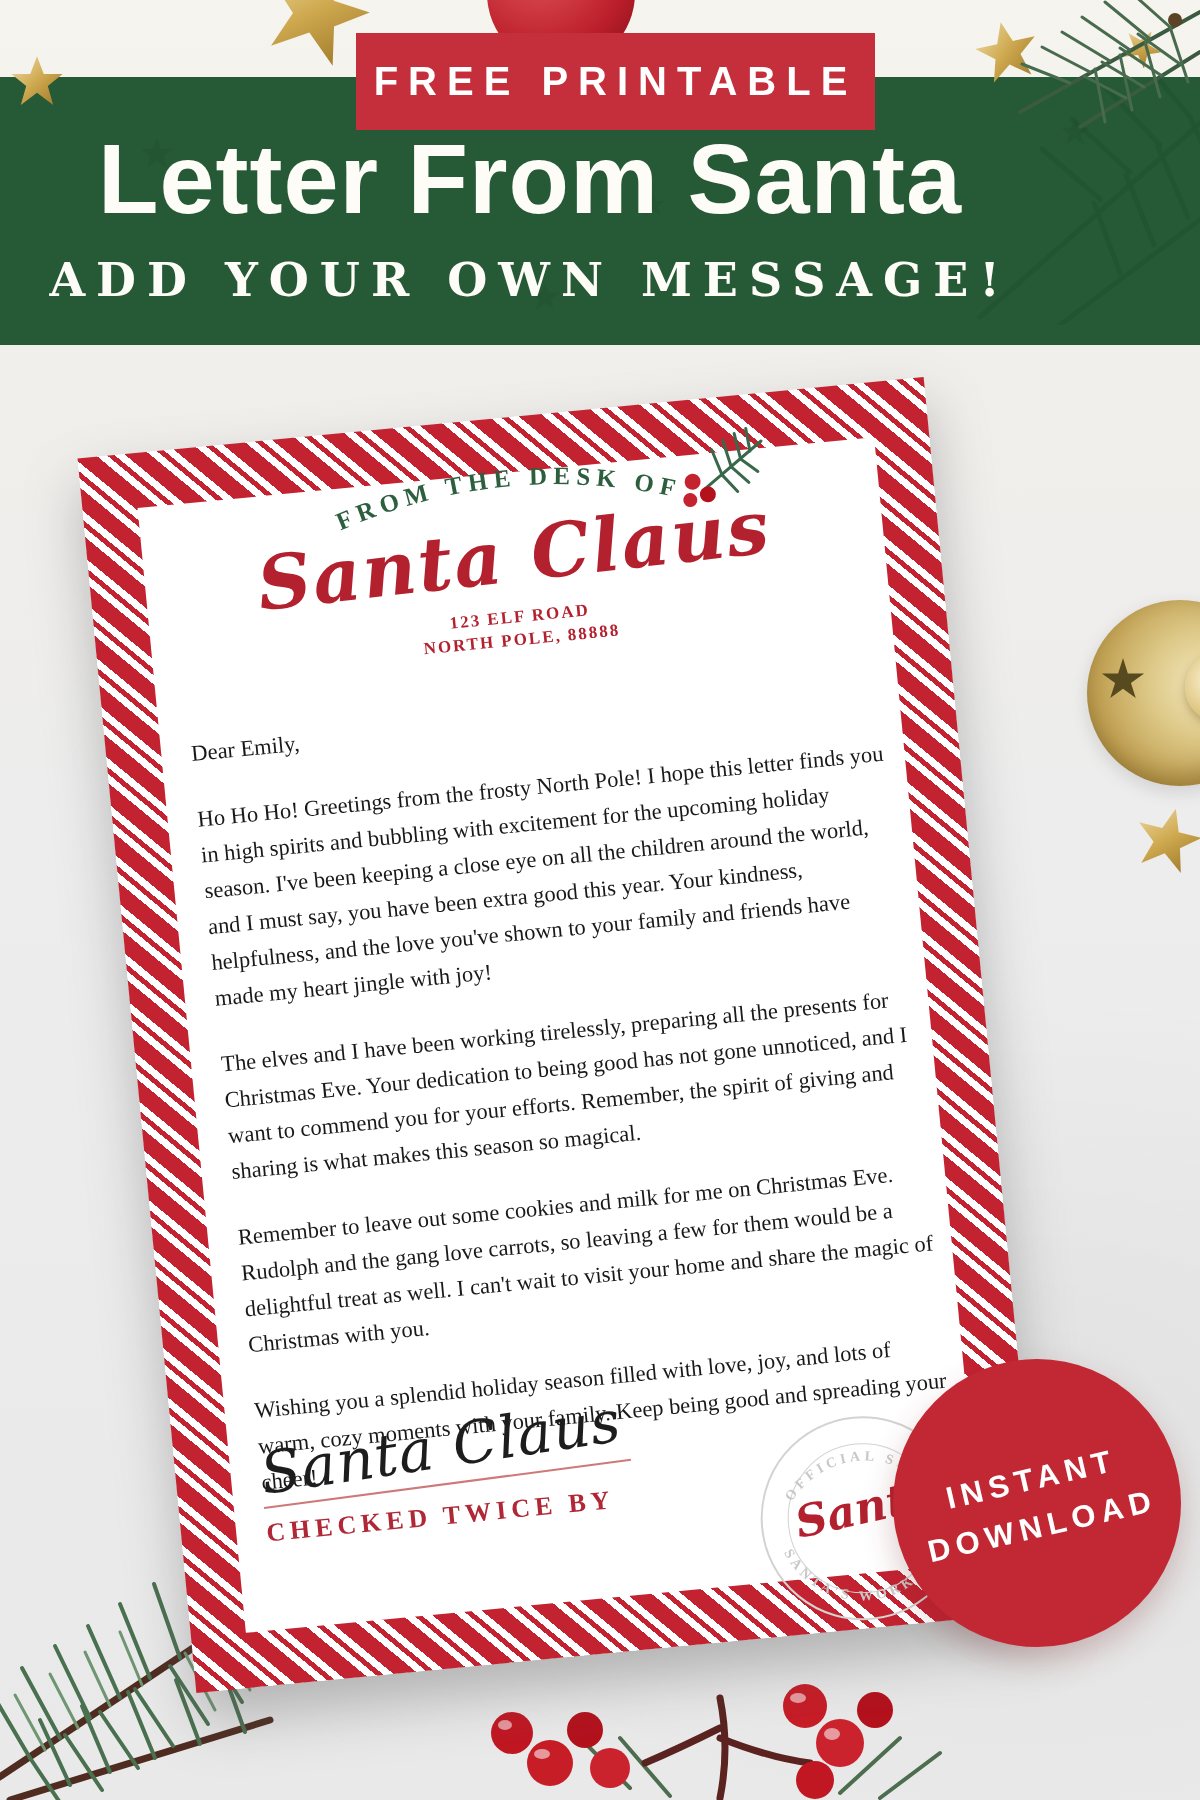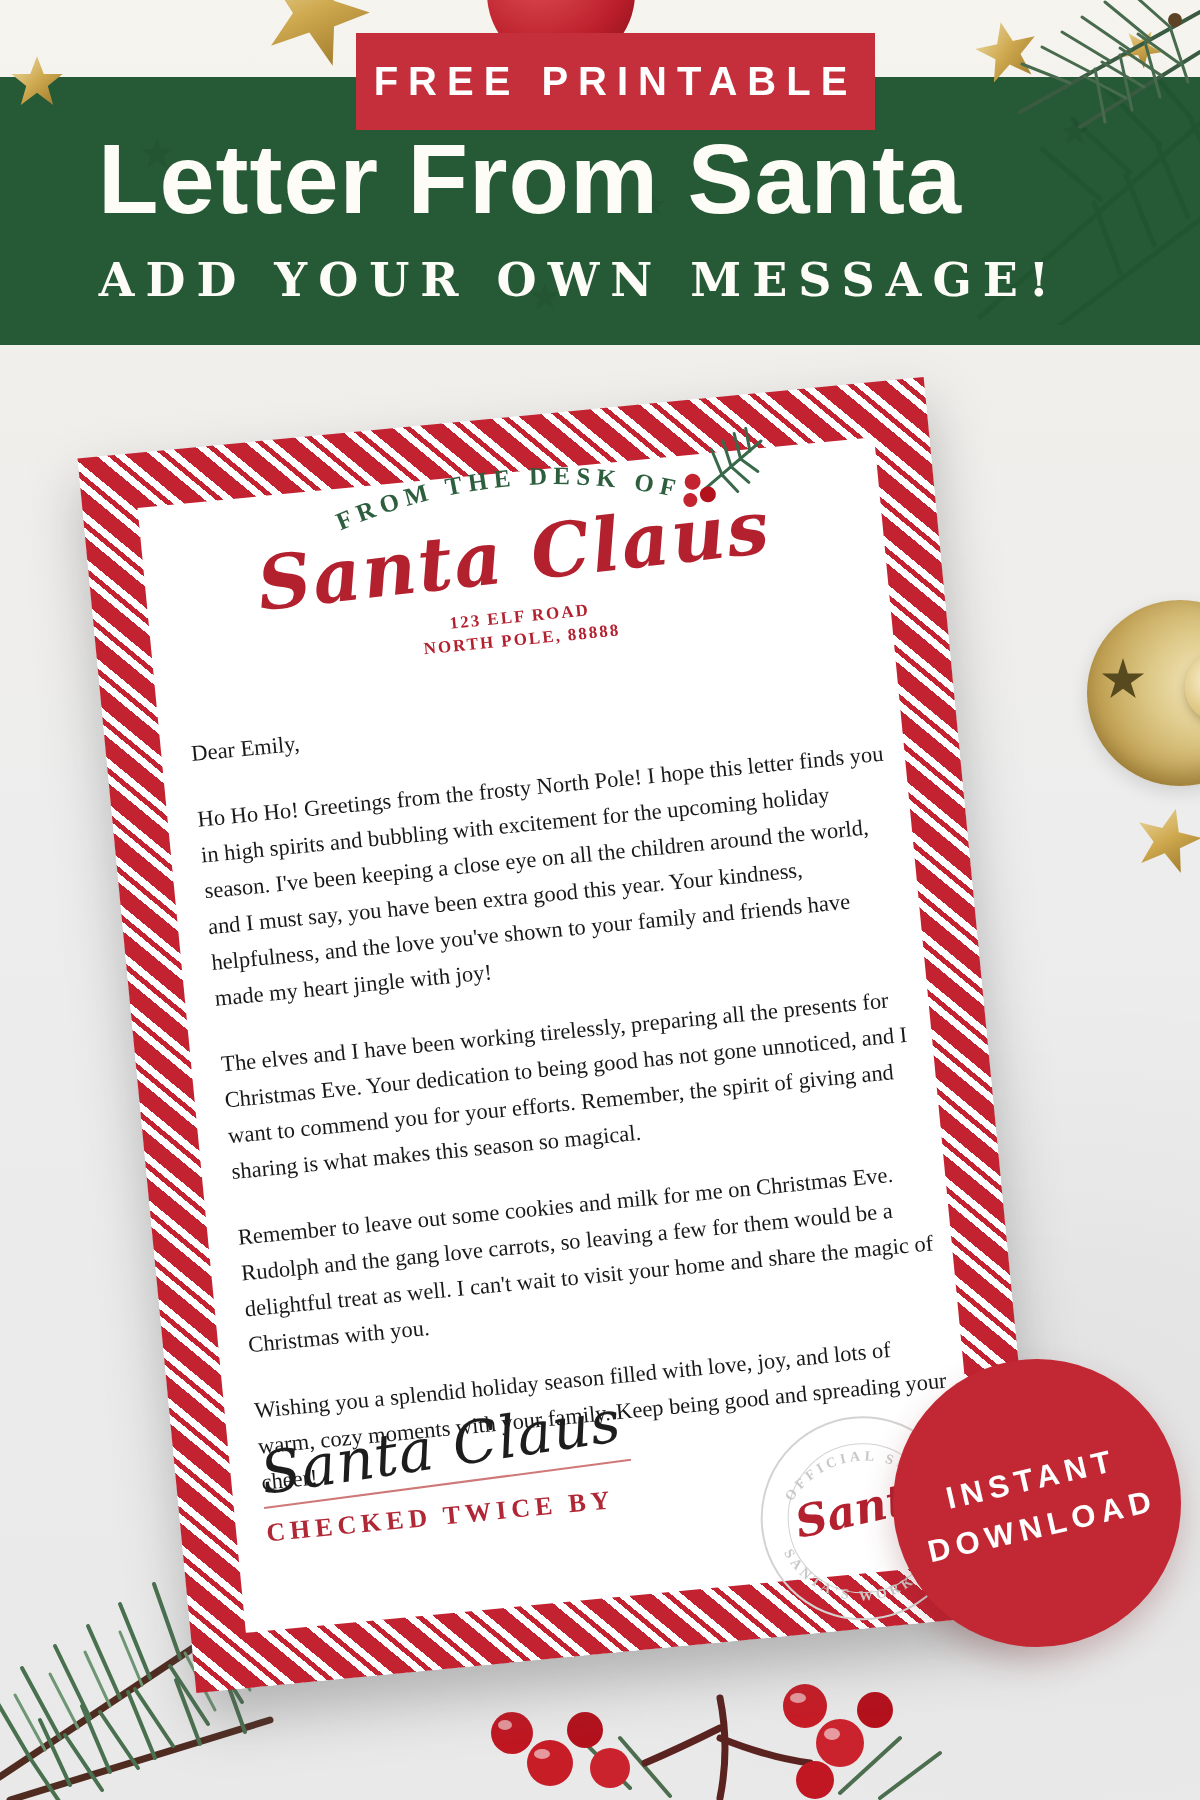--- a/index.html
+++ b/index.html
@@ -28,21 +28,21 @@
     font-size:40px; letter-spacing:10px;
   }
   .main-title{
     position:absolute; width:100%; top:52px;
     color:#fdfcf7; font-family:Liberation Sans, sans-serif; font-weight:bold;
     font-size:99px; line-height:1; letter-spacing:1px; white-space:nowrap;
   }
   .sub-title{
     position:absolute; width:100%; top:176px;
     color:#fdfcf7; font-family:"DejaVu Serif", serif; font-weight:bold;
-    font-size:46px; letter-spacing:11px; white-space:nowrap;text-align:right;
+    font-size:46px; letter-spacing:11px; white-space:nowrap;
   }
   
   .ornament{
     position:absolute; left:487px; top:-82px; width:148px; height:150px; border-radius:50%;
     background:radial-gradient(circle at 35% 30%, #e2555a, #bb1e2a 62%, #7d1019);
     z-index:5;
   }
   .gold-star{position:absolute; z-index:4;}
   
   .letter{

